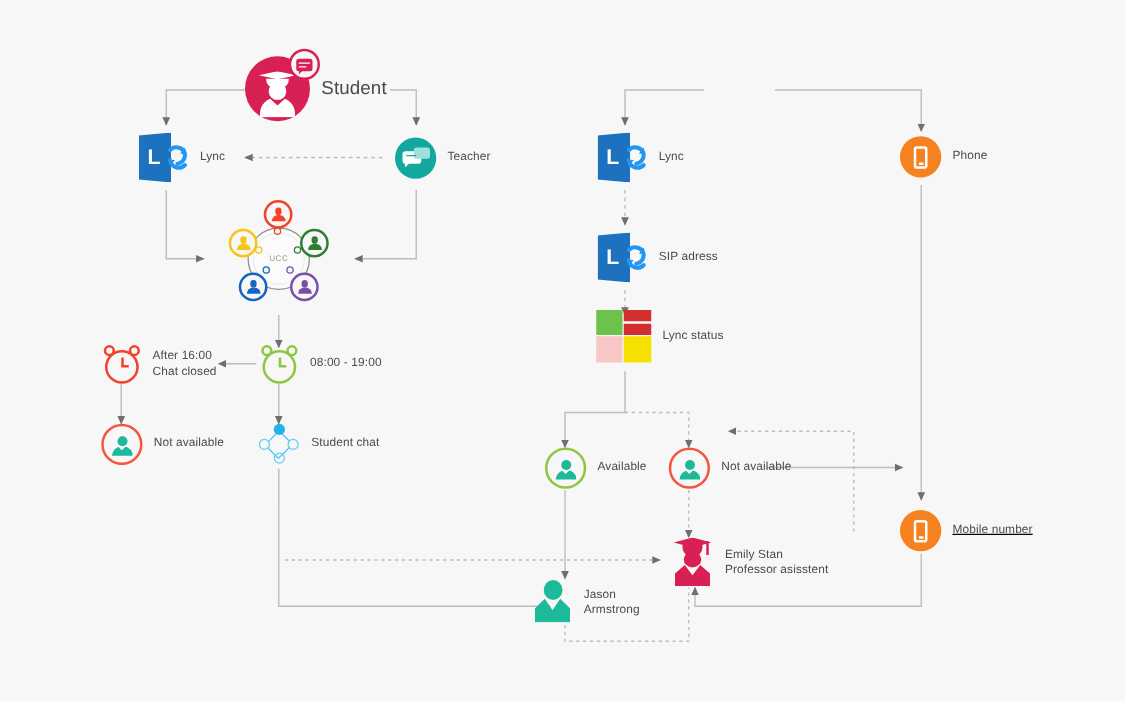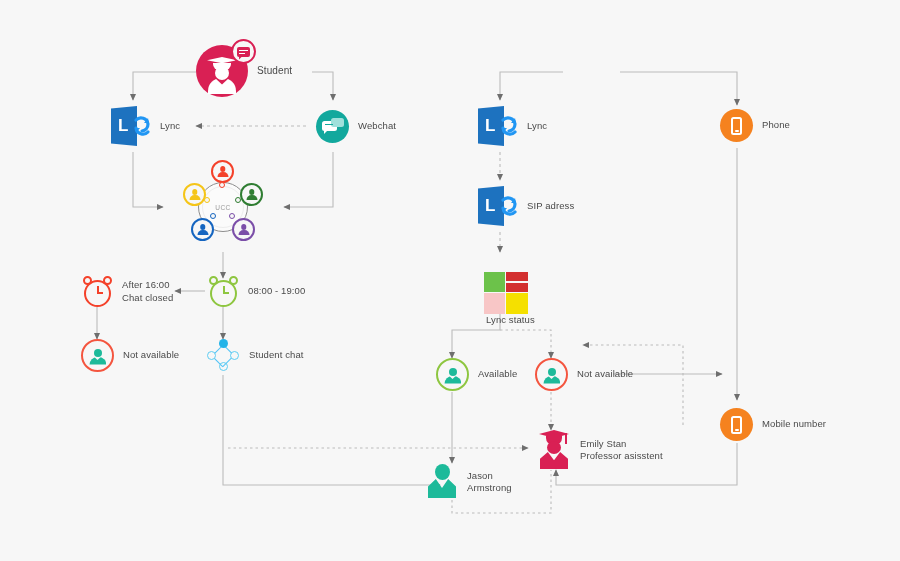--- a/index.html
+++ b/index.html
@@ -16,21 +16,21 @@
   .node{position:absolute;display:flex;align-items:center;}
   .node .art{position:relative;flex:0 0 auto;}
   .node .lbl{
     margin-left:9px;
     color:#4a4a4a;
     font-size:9.5px;
     line-height:12.5px;
     white-space:pre-line;
     letter-spacing:.1px;
   }
-  .node .lbl.big{font-size:10px;}
+  .node .lbl.big{font-size:15px;}
 
   
   .circ{border-radius:50%;display:block;}
   .ring{border-radius:50%;box-sizing:border-box;display:flex;align-items:center;justify-content:center;}
 
   
   .person{position:relative;display:block;}
   .person .head{position:absolute;border-radius:50%;left:50%;transform:translateX(-50%);}
   .person .body{position:absolute;left:50%;transform:translateX(-50%);}
 
@@ -185,21 +185,21 @@
   </div>
 
   <div class="node" style="left:316px;top:110px;">
     <div class="art">
       <div class="circ" style="width:33px;height:33px;background:#12a89d;"></div>
       <div class="bub" style="left:6px;top:11px;width:15px;height:10px;"></div>
       <div style="position:absolute;left:8px;top:20px;width:4px;height:4px;background:#fff;clip-path:polygon(0 0,100% 0,0 100%);"></div>
       <div class="bub" style="left:15px;top:8px;width:13px;height:9px;background:#9fe0db;"></div>
       <div style="position:absolute;left:9px;top:14px;width:8px;height:1.3px;background:#12a89d;"></div>
     </div>
-    <span class="lbl">Webchat</span>
+    <span class="lbl">Teacher</span>
   </div>
 
   <div class="ucc" style="left:183px;top:160px;width:80px;height:92px;">
     <div class="outer" style="left:15px;top:22px;width:50px;height:50px;border:1.6px solid #8d8d8d;background:#fbfbfb;"></div>
     <div class="outer" style="left:19px;top:26px;width:42px;height:42px;border:1.2px solid #ededed;"></div>
     <div class="txt" style="left:15px;top:22px;width:50px;height:50px;">UCC</div>
 
     <div class="sat" style="left:28px;top:0px;width:23px;height:23px;border:2.4px solid #f4412a;">
       <div class="person" style="width:11px;height:11px;">
         <div class="head" style="top:0;width:5.5px;height:5.5px;background:#f4412a;"></div>
@@ -311,21 +311,21 @@
       <svg class="arrows" viewBox="0 0 20 26">
           <path d="M4,7 a7,7 0 0 1 12,4 a7,7 0 0 1 -6,7" fill="none" stroke="#2196f3" stroke-width="3.2" stroke-linecap="round"></path>
           <path d="M16,5 l1,5 l-5,0 z" fill="#2196f3"></path>
           <path d="M4,20 l-1,-5 l5,0 z" fill="#2196f3"></path>
           <path d="M16,19 a7,7 0 0 1 -12,-4" fill="none" stroke="#2196f3" stroke-width="3.2" stroke-linecap="round"></path>
         </svg>
     </div>
     <span class="lbl">SIP adress</span>
   </div>
 
-  <div class="node" style="left:477px;top:272px;flex-direction:column;">
+  <div class="node" style="left:477px;top:248px;">
     <div class="art swatch">
       <i style="left:0;top:0;width:21px;height:20px;background:#6cc24a;"></i>
       <i style="left:22px;top:0;width:22px;height:9px;background:#d32f2f;"></i>
       <i style="left:22px;top:11px;width:22px;height:9px;background:#d32f2f;"></i>
       <i style="left:0;top:21px;width:21px;height:21px;background:#f8c6c6;"></i>
       <i style="left:22px;top:21px;width:22px;height:21px;background:#f5e000;"></i>
     </div>
     <span class="lbl">Lync status</span>
   </div>
 
@@ -351,21 +351,21 @@
     <div class="art ring" style="width:33px;height:33px;border:2.4px solid #f4553f;">
       <div class="person" style="width:17px;height:16px;">
         <div class="head" style="top:1px;width:8px;height:8px;background:#1dba9a;"></div>
         <div class="body" style="top:9px;width:17px;height:8px;background:#1dba9a;border-radius:8px 8px 0 0;
              clip-path:polygon(0 100%,0 40%,28% 0,50% 45%,72% 0,100% 40%,100% 100%);"></div>
       </div>
     </div>
     <span class="lbl">Not available</span>
   </div>
 
-  <div class="node" style="left:720px;top:408px;">
+  <div class="node" style="left:720px;top:408px;text-decoration:underline;">
     <div class="art ring" style="width:33px;height:33px;background:#f5821f;">
       <div class="mob"></div>
     </div>
     <span class="lbl">Mobile number</span>
   </div>
 
   <div class="node" style="left:537px;top:430px;">
     <div class="art grad" style="width:34px;height:40px;">
       <div style="position:absolute;left:2px;top:0;width:30px;height:8px;background:#d92054;
                   clip-path:polygon(50% 0,100% 50%,50% 100%,0 50%);"></div>

